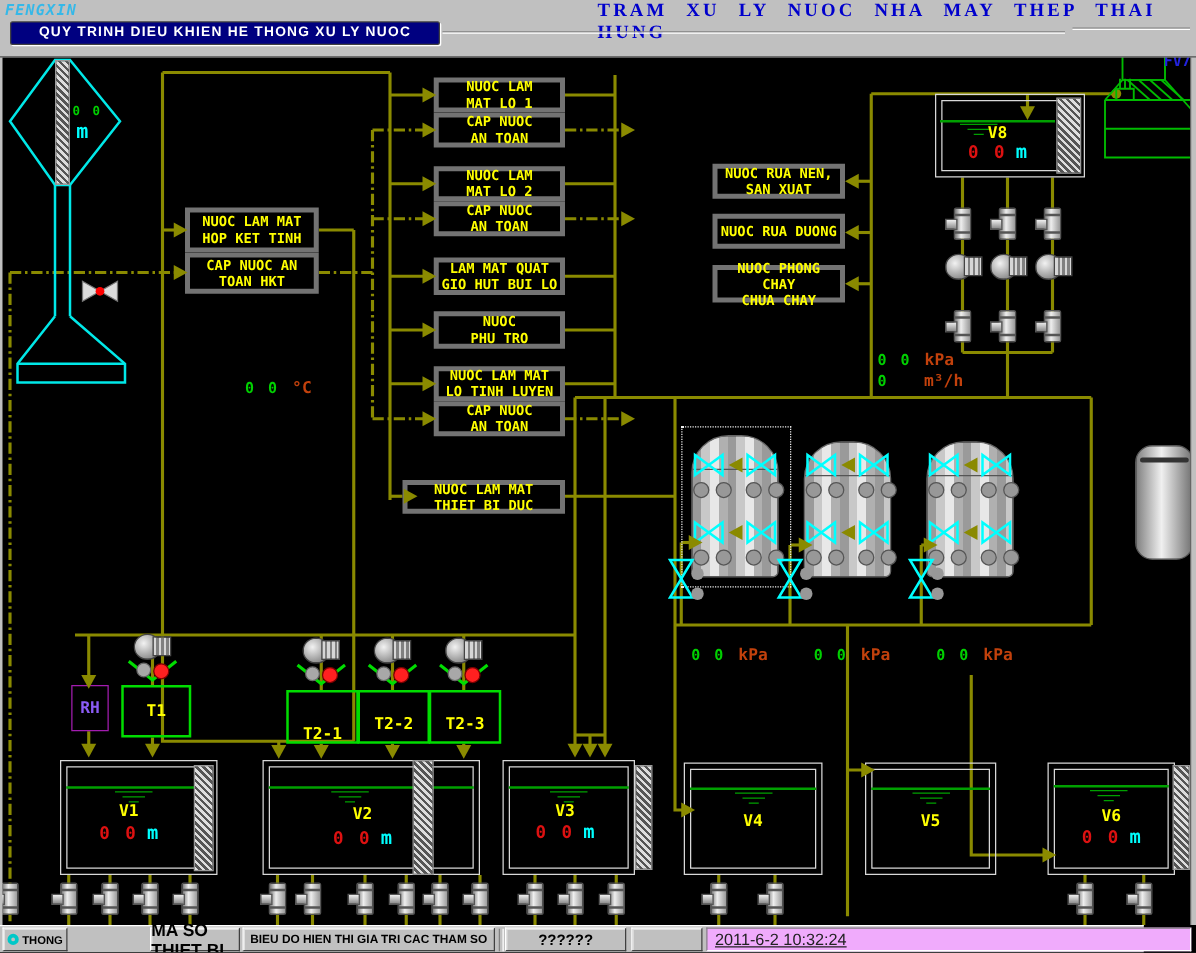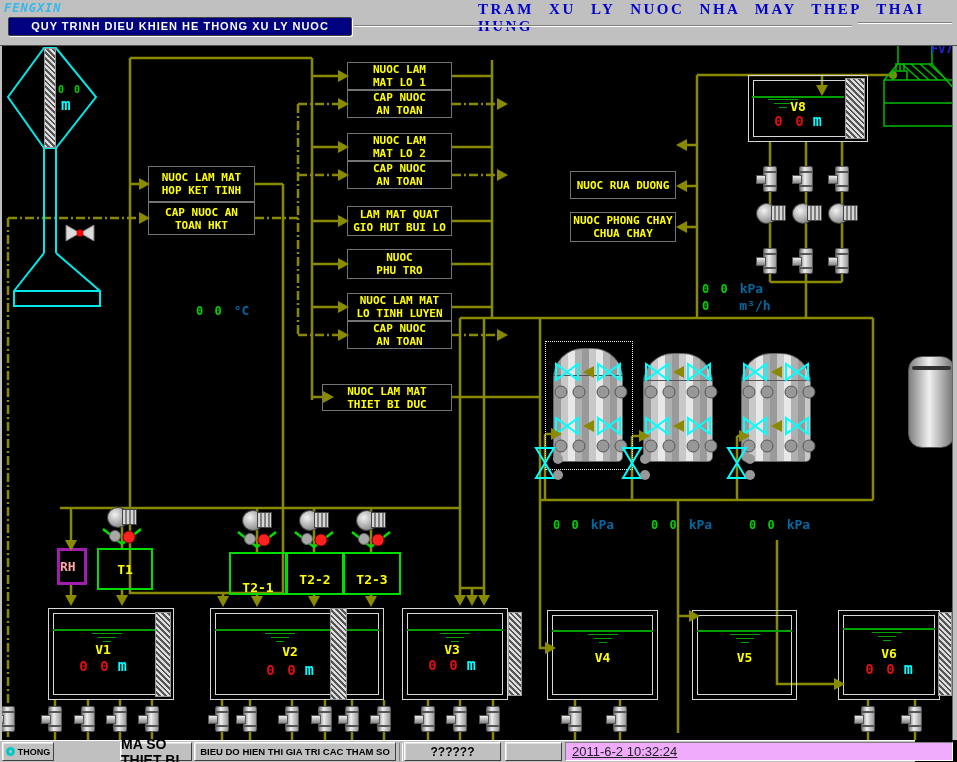--- a/index.html
+++ b/index.html
@@ -21,45 +21,45 @@
         font:bold 11px/17px "Liberation Sans",sans-serif;text-align:center;letter-spacing:1px;
         border:1px solid #404040;border-radius:2px;box-shadow:1px 1px 0 #FFFFFF;}
   .groove{position:absolute;height:0;border-top:1px solid #808080;border-bottom:1px solid #FFF;}
 
   
   .lstrip{position:absolute;left:0;top:45px;width:2px;height:695px;background:#C0C0C0;z-index:4;}
   .rstrip{position:absolute;left:952px;top:45px;width:5px;height:695px;background:#C0C0C0;
           border-left:1px solid #666;z-index:4;}
 
   
-  .pbox{position:absolute;box-sizing:border-box;background:#000;border:1px solid #737373;
+  .pbox{position:absolute;box-sizing:border-box;background:#000;border:4px solid #737373;
         color:#FFFF00;font:bold 11px/13px "DejaVu Sans Mono",monospace;display:flex;flex-direction:column;
         align-items:center;justify-content:center;text-align:center;z-index:2;}
 
   
   .vtank{position:absolute;box-sizing:border-box;border:1px solid #D8D8D8;z-index:2;background:transparent;}
   .vin{position:absolute;inset:4px;border:1px solid #D8D8D8;}
   .wline{position:absolute;height:2px;background:#00A000;z-index:2;}
   .ripple{position:absolute;width:30px;height:12px;z-index:2;
      background-image:linear-gradient(#00A000,#00A000),linear-gradient(#00A000,#00A000),linear-gradient(#00A000,#00A000);
      background-repeat:no-repeat;background-size:30px 1px,18px 1px,8px 1px;background-position:0 1px,6px 5px,11px 9px;}
   .hatch{position:absolute;background:repeating-linear-gradient(45deg,#DDD 0 2px,#555 2px 4px);
          border:1px solid #999;z-index:2;box-sizing:border-box;}
   .tklabel{position:absolute;text-align:center;color:#FFFF00;font:bold 13px "DejaVu Sans Mono",monospace;z-index:2;}
   .tkval{position:absolute;display:flex;justify-content:center;align-items:baseline;gap:7px;z-index:2;}
   .red{color:#DD1111;font:bold 14px "DejaVu Sans Mono",monospace;letter-spacing:2px;}
   .cy{color:#00FFFF;font:bold 15px "DejaVu Sans Mono",monospace;}
   .meas{position:absolute;display:flex;align-items:baseline;gap:10px;z-index:2;}
   .grn{color:#00D000;font:bold 12px "DejaVu Sans Mono",monospace;letter-spacing:2px;}
-  .ucy{color:#0369a1;font:bold 13px "DejaVu Sans Mono",monospace;text-align:right;}
+  .ucy{color:#c2410c;font:bold 13px "DejaVu Sans Mono",monospace;text-align:right;}
 
   .gbox{position:absolute;box-sizing:border-box;border:2px solid #00DD00;color:#FFFF00;
         font:bold 13px "DejaVu Sans Mono",monospace;display:flex;align-items:center;justify-content:center;z-index:2;}
-  .rhbox{position:absolute;box-sizing:border-box;border:3px solid #a21caf;color:#fca5a5;
-        font:bold 13px "DejaVu Sans Mono",monospace;display:flex;align-items:center;justify-content:flex-start;z-index:2;}
+  .rhbox{position:absolute;box-sizing:border-box;border:1px solid #a21caf;color:#8b5cf6;
+        font:bold 13px "DejaVu Sans Mono",monospace;display:flex;align-items:center;justify-content:center;z-index:2;}
   .sel{position:absolute;border:1px dotted #EEE;z-index:2;}
 
   .ftank{position:absolute;z-index:2;box-sizing:border-box;border:1px solid #666;
      background:repeating-linear-gradient(90deg,#9A9A9A 0 7px,#C8C8C8 7px 14px,#E8E8E8 14px 21px,#B0B0B0 21px 28px);
      border-radius:30px 30px 5px 5px;}
   .ftank::before{content:"";position:absolute;left:0;right:0;top:26px;height:1px;background:#555;}
   .vessel{position:absolute;z-index:2;box-sizing:border-box;border:1px solid #555;border-radius:14px;
      background:linear-gradient(90deg,#808080,#F0F0F0 45%,#707070);}
   .vessel::before{content:"";position:absolute;left:3px;right:3px;top:9px;height:4px;background:#333;border-radius:2px;}
 
@@ -265,20 +265,24 @@
     </div>
   <div class="pbox" style="left:347px;top:321px;width:105px;height:28px;">
     <span>CAP NUOC</span>
       <span>AN TOAN</span>
     </div>
   <div class="pbox" style="left:322px;top:384px;width:130px;height:27px;">
     <span>NUOC LAM MAT</span>
       <span>THIET BI DUC</span>
     </div>
 
+  <div class="pbox" style="left:570px;top:131px;width:106px;height:28px;">
+    <span>NUOC RUA NEN,</span>
+      <span>SAN XUAT</span>
+    </div>
   <div class="pbox" style="left:570px;top:171px;width:106px;height:28px;">
     <span>NUOC RUA DUONG</span>
     </div>
   <div class="pbox" style="left:570px;top:212px;width:106px;height:30px;">
     <span>NUOC PHONG CHAY</span>
       <span>CHUA CHAY</span>
     </div>
 
   <div class="hatch" style="left:44px;top:48px;width:12px;height:100px;"></div>
   <div class="meas" style="left:58px;top:84px;">

